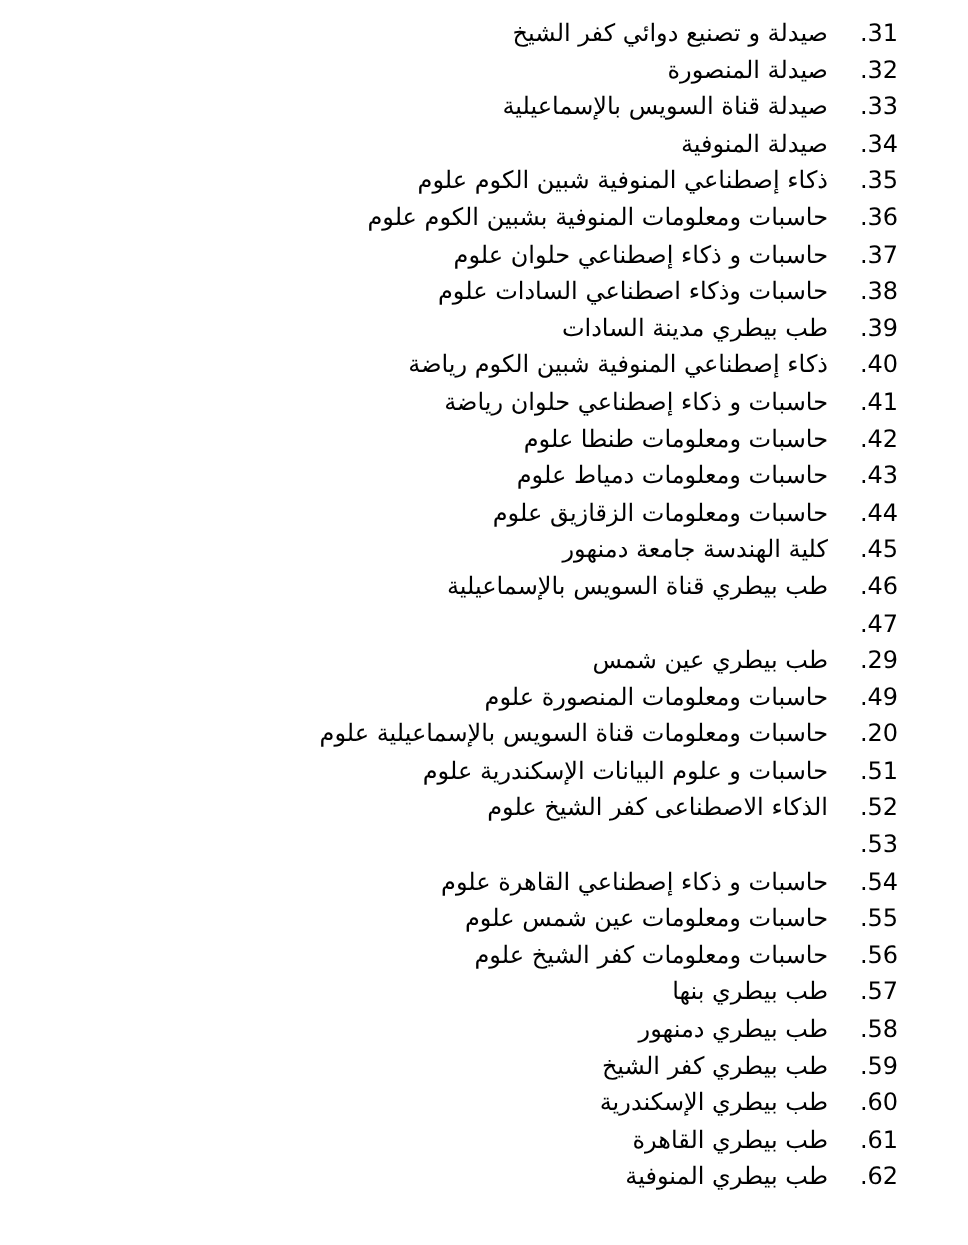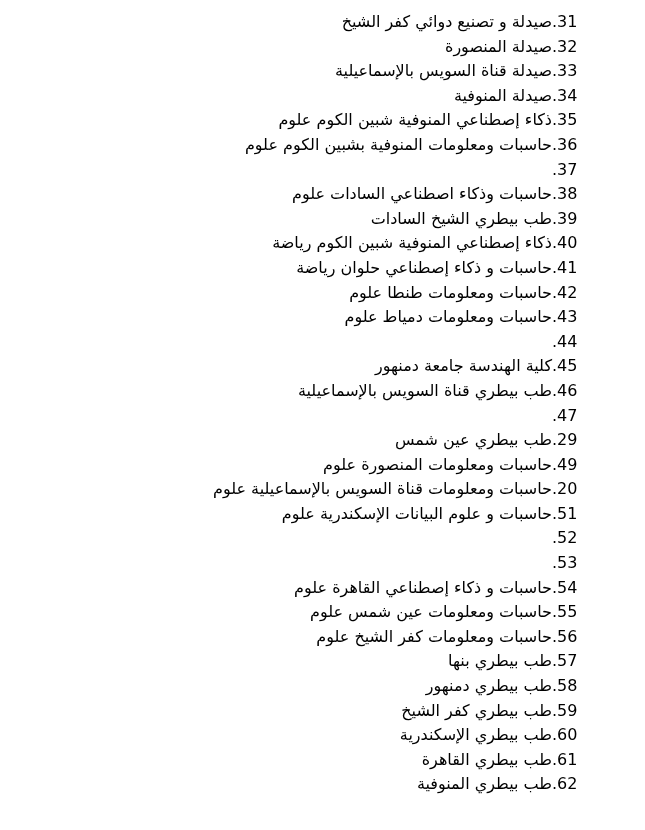--- a/index.html
+++ b/index.html
@@ -29,21 +29,21 @@
   li.row {
     display: flex;
     align-items: baseline;
     font-size: 16px;
     line-height: 24.6px;
     white-space: nowrap;
   }
   .num {
     flex: 0 0 68px;
     width: 68px;
-    text-align: left; 
+    text-align: center; 
   }
   .label {
     text-align: right;
   }
 </style>
 </head>
 <body>
 
 <div class="page">
   <ol class="faculty-list">
@@ -72,30 +72,31 @@
     <span class="label">ذكاء إصطناعي المنوفية شبين الكوم علوم</span>
   </li>
 
   <li class="row">
     <span class="num">36.</span>
     <span class="label">حاسبات ومعلومات المنوفية بشبين الكوم علوم</span>
   </li>
 
   <li class="row">
     <span class="num">37.</span>
+    <span class="label">حاسبات و ذكاء إصطناعي حلوان علوم</span>
   </li>
 
   <li class="row">
     <span class="num">38.</span>
     <span class="label">حاسبات وذكاء اصطناعي السادات علوم</span>
   </li>
 
   <li class="row">
     <span class="num">39.</span>
-    <span class="label">طب بيطري الشيخ السادات</span>
+    <span class="label">طب بيطري مدينة السادات</span>
   </li>
 
   <li class="row">
     <span class="num">40.</span>
     <span class="label">ذكاء إصطناعي المنوفية شبين الكوم رياضة</span>
   </li>
 
   <li class="row">
     <span class="num">41.</span>
     <span class="label">حاسبات و ذكاء إصطناعي حلوان رياضة</span>
@@ -106,20 +107,21 @@
     <span class="label">حاسبات ومعلومات طنطا علوم</span>
   </li>
 
   <li class="row">
     <span class="num">43.</span>
     <span class="label">حاسبات ومعلومات دمياط علوم</span>
   </li>
 
   <li class="row">
     <span class="num">44.</span>
+    <span class="label">حاسبات ومعلومات الزقازيق علوم</span>
   </li>
 
   <li class="row">
     <span class="num">45.</span>
     <span class="label">كلية الهندسة جامعة دمنهور</span>
   </li>
 
   <li class="row">
     <span class="num">46.</span>
     <span class="label">طب بيطري قناة السويس بالإسماعيلية</span>
@@ -144,20 +146,21 @@
     <span class="label">حاسبات ومعلومات قناة السويس بالإسماعيلية علوم</span>
   </li>
 
   <li class="row">
     <span class="num">51.</span>
     <span class="label">حاسبات و علوم البيانات الإسكندرية علوم</span>
   </li>
 
   <li class="row">
     <span class="num">52.</span>
+    <span class="label">الذكاء الاصطناعى كفر الشيخ علوم</span>
   </li>
 
   <li class="row">
     <span class="num">53.</span>
   </li>
 
   <li class="row">
     <span class="num">54.</span>
     <span class="label">حاسبات و ذكاء إصطناعي القاهرة علوم</span>
   </li>

